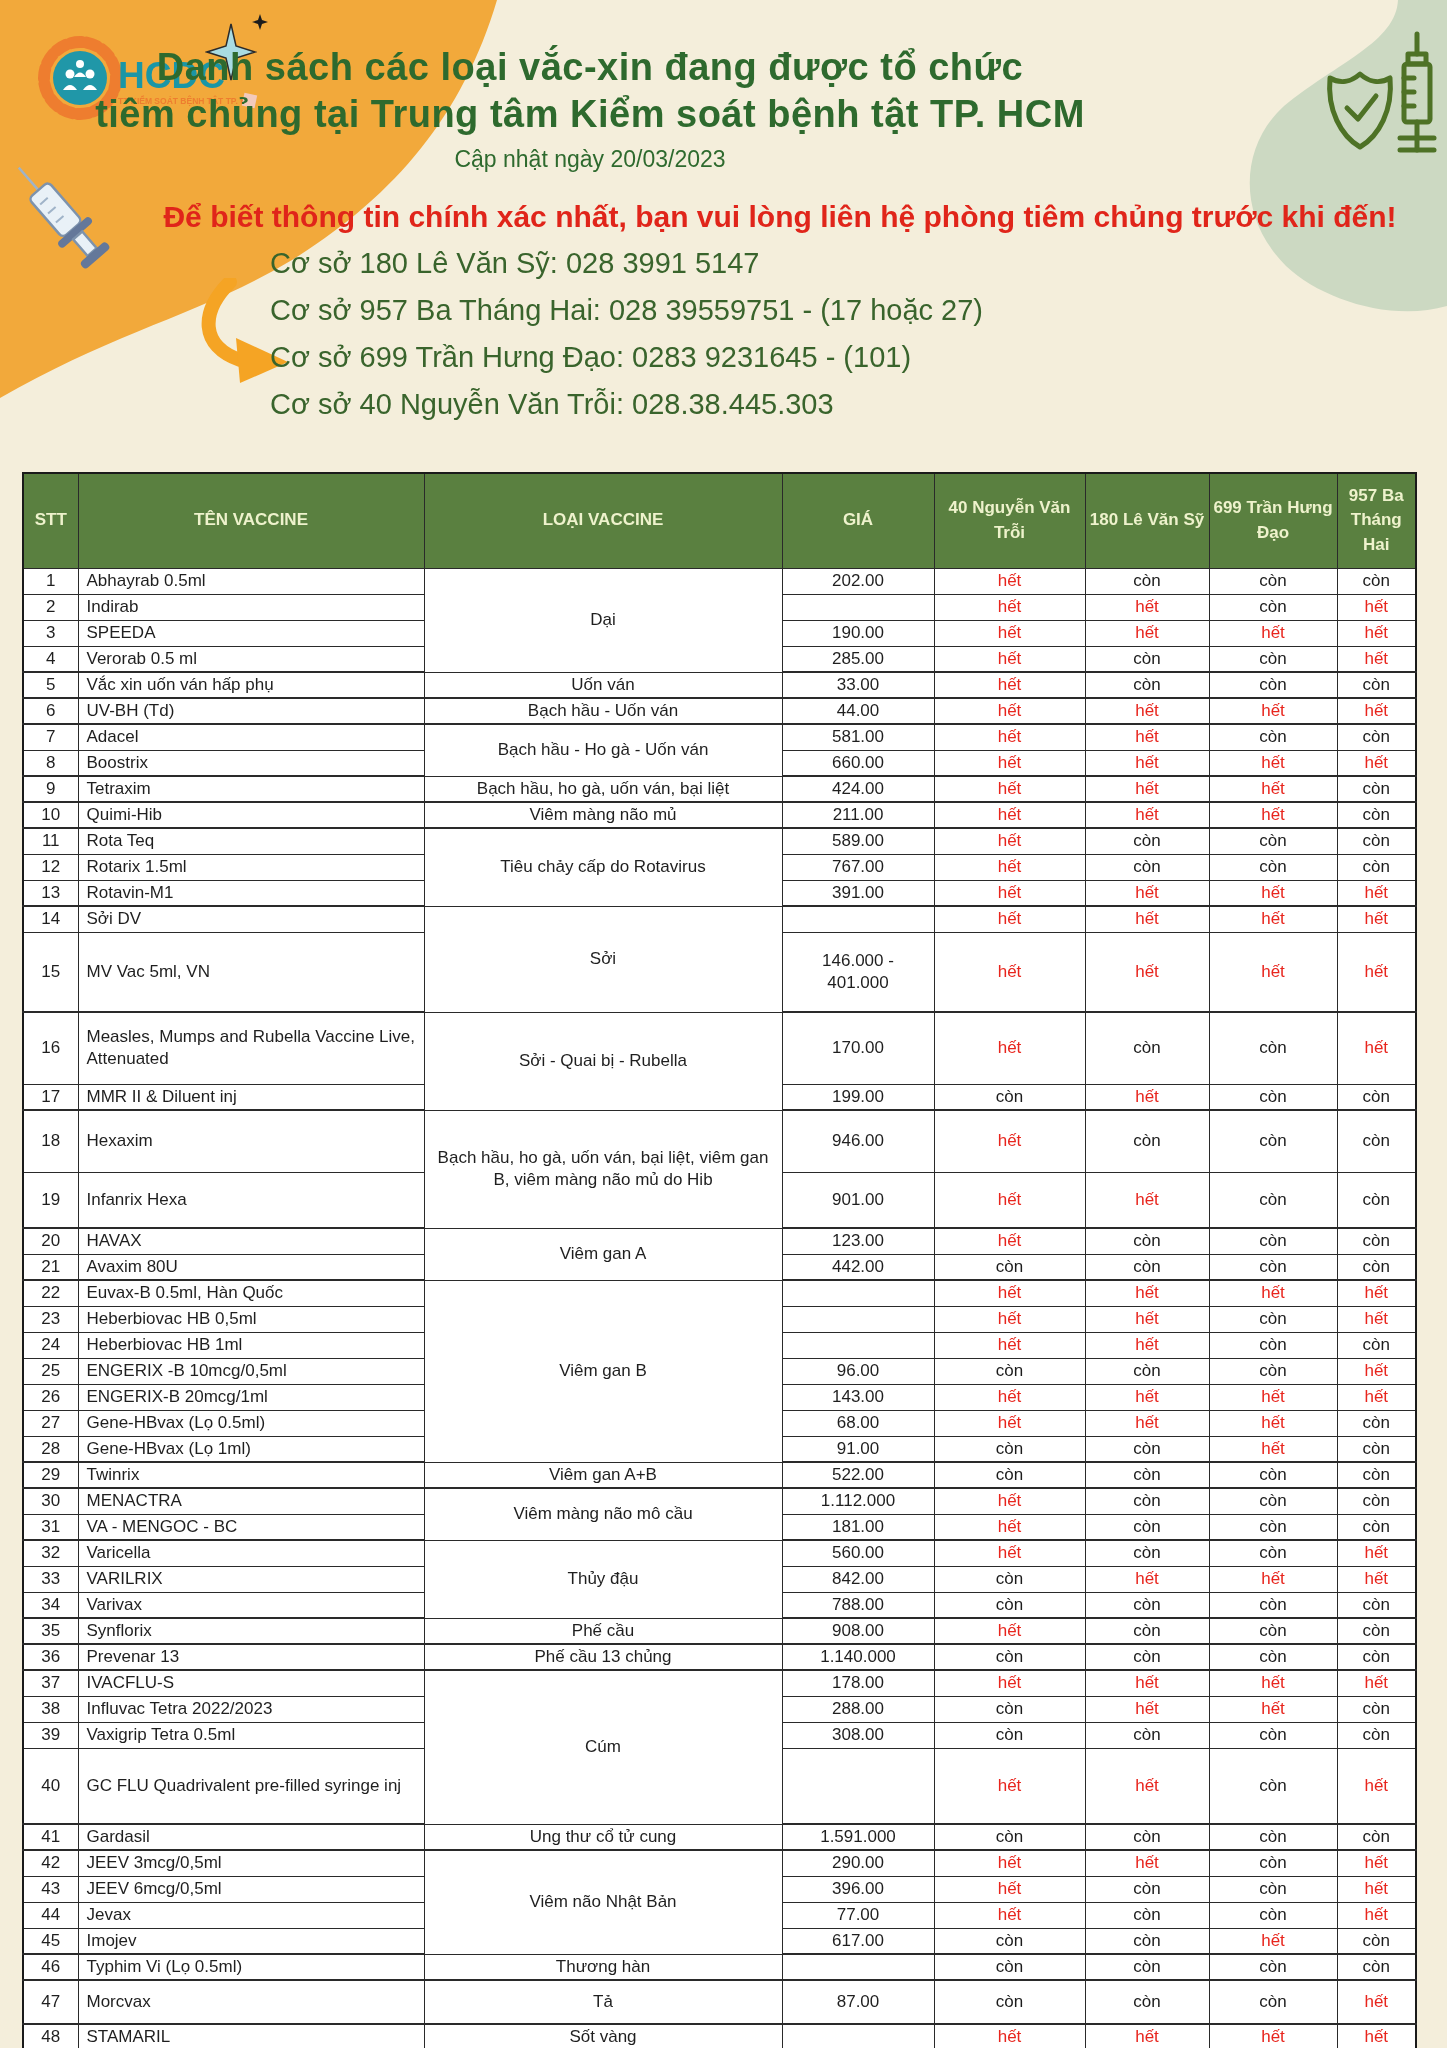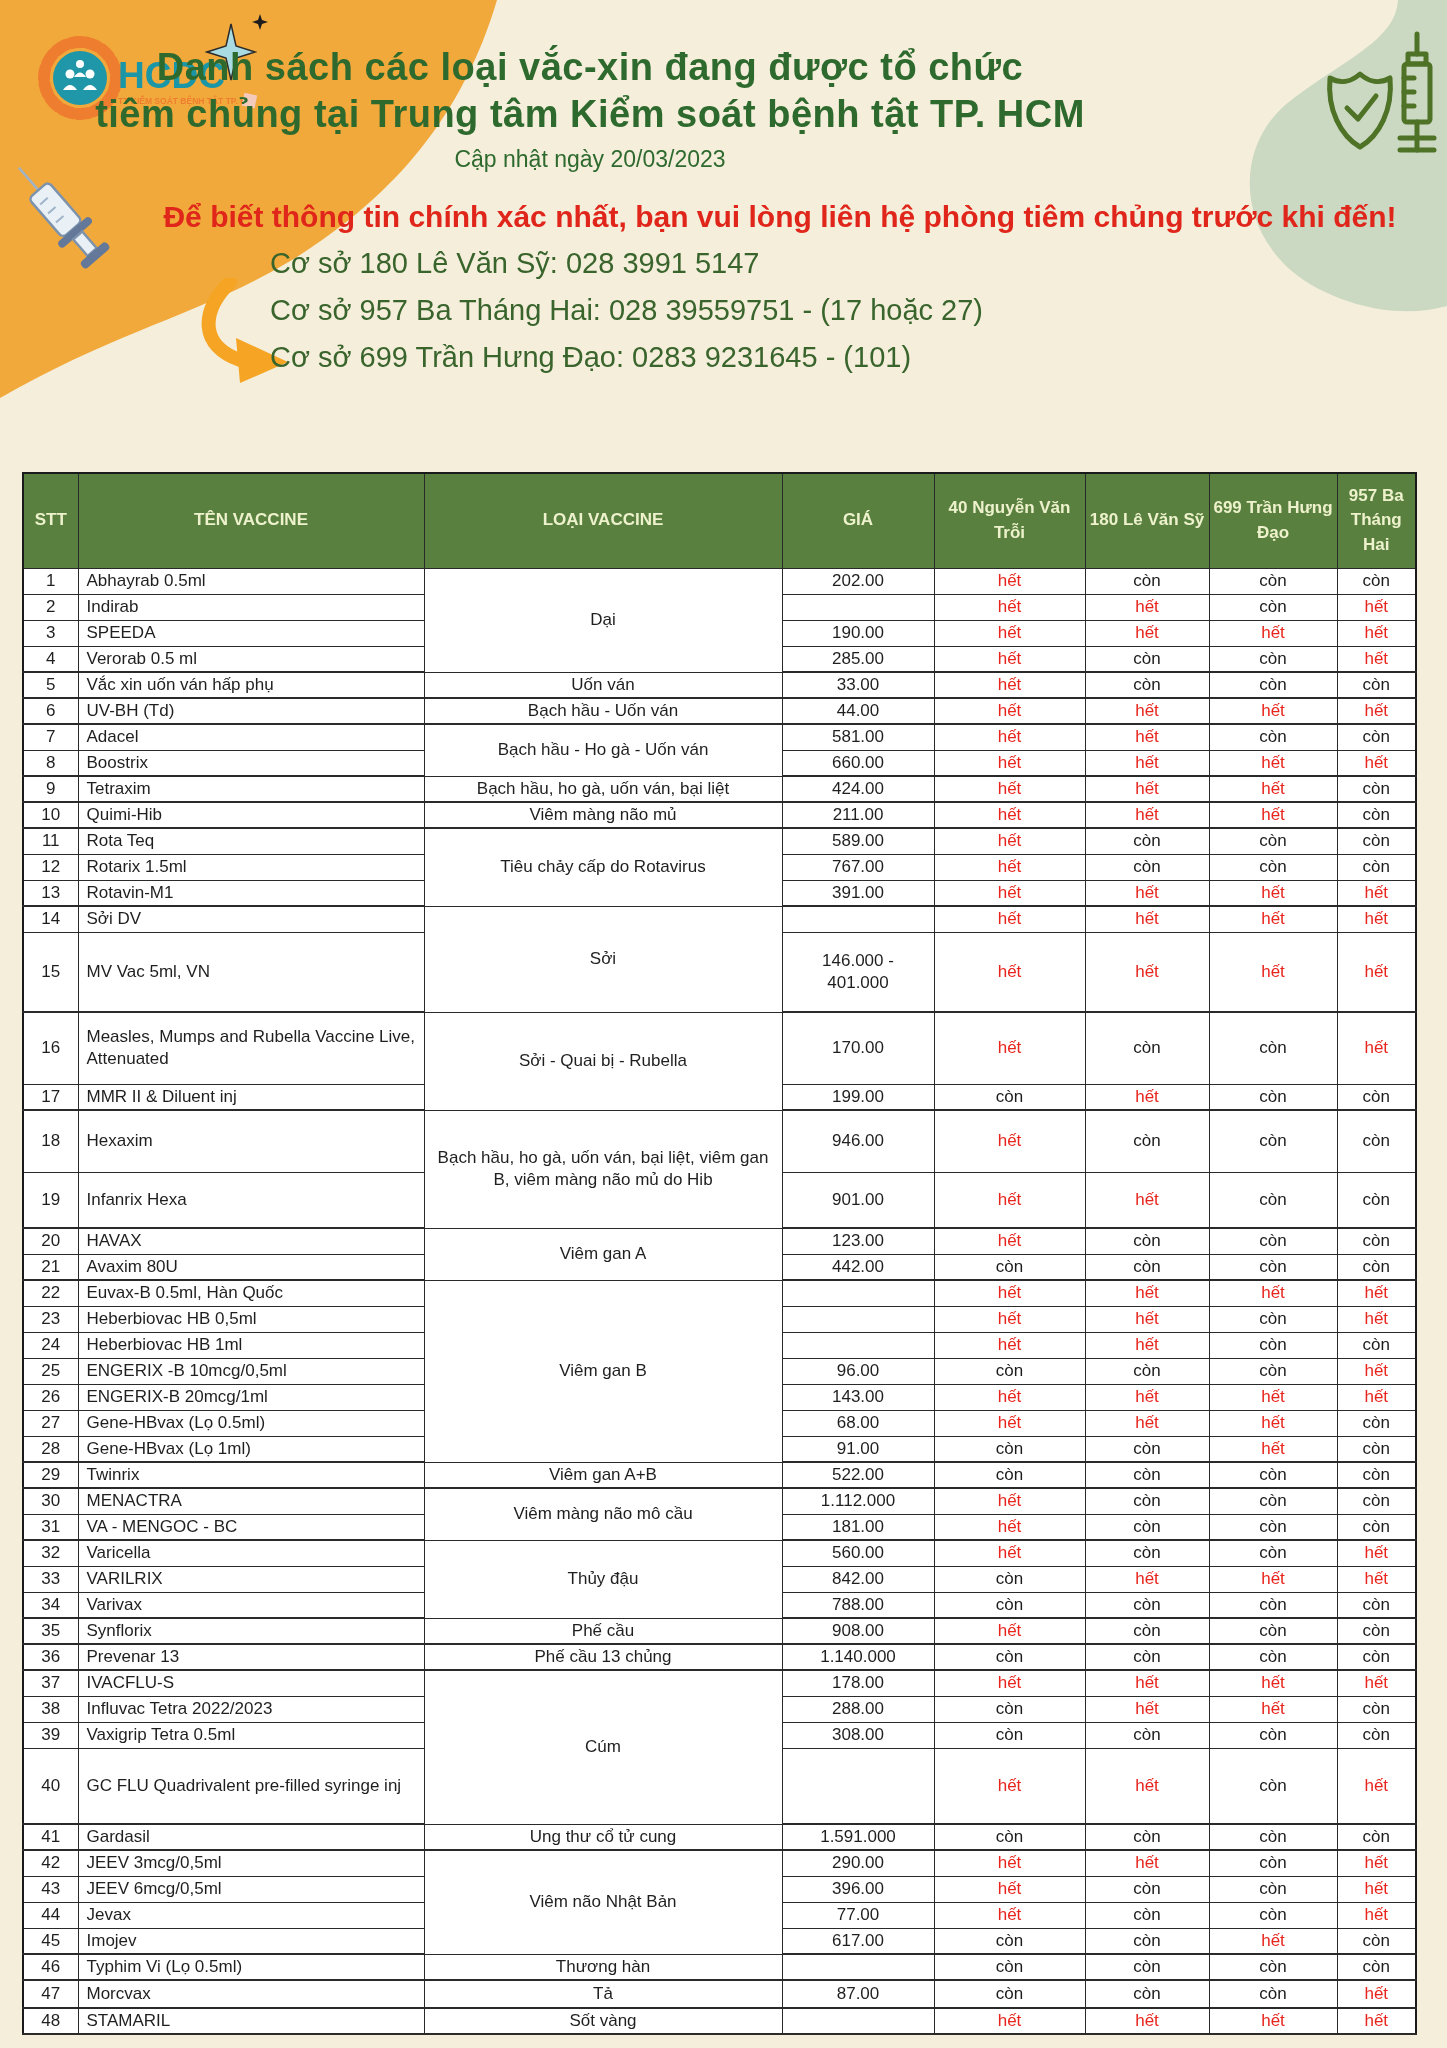--- a/index.html
+++ b/index.html
@@ -122,20 +122,21 @@
   <path d="M34 4 C4 34 4 68 44 82" fill="none" stroke="#f5a424" stroke-width="14" stroke-linecap="round"></path>
   <polygon points="40,60 92,84 44,105" fill="#f5a424"></polygon>
 </svg>
 
 <div class="warning-line">Để biết thông tin chính xác nhất, bạn vui lòng liên hệ phòng tiêm chủng trước khi đến!</div>
 
 <ul class="contacts">
   <li>Cơ sở 180 Lê Văn Sỹ: 028 3991 5147</li>
   <li>Cơ sở 957 Ba Tháng Hai: 028 39559751 - (17 hoặc 27)</li>
   <li>Cơ sở 699 Trần Hưng Đạo: 0283 9231645 - (101)</li>
+  <li>Cơ sở 40 Nguyễn Văn Trỗi: 028.38.445.303</li>
 </ul>
 
 <table class="vaccine-table">
   <colgroup>
     <col style="width:55px">
       <col style="width:346px">
       <col style="width:358px">
       <col style="width:152px">
     <col style="width:151px">
       <col style="width:124px">
@@ -584,21 +585,21 @@
       <tr class="group-end" style="height: 26px;">
         <td class="c-stt">46</td>
         <td class="c-name">Typhim Vi (Lọ 0.5ml)</td>
         <td class="c-group" rowspan="1">Thương hàn</td>
         <td class="c-price"></td>
         <td class="c-status status-avail">còn</td>
         <td class="c-status status-avail">còn</td>
         <td class="c-status status-avail">còn</td>
         <td class="c-status status-avail">còn</td>
       </tr>
-      <tr class="group-end" style="height: 28px;">
+      <tr class="group-end" style="height: 44px;">
         <td class="c-stt">47</td>
         <td class="c-name">Morcvax</td>
         <td class="c-group" rowspan="1">Tả</td>
         <td class="c-price">87.00</td>
         <td class="c-status status-avail">còn</td>
         <td class="c-status status-avail">còn</td>
         <td class="c-status status-avail">còn</td>
         <td class="c-status status-out">hết</td>
       </tr>
       <tr class="group-end" style="height: 26px;">

